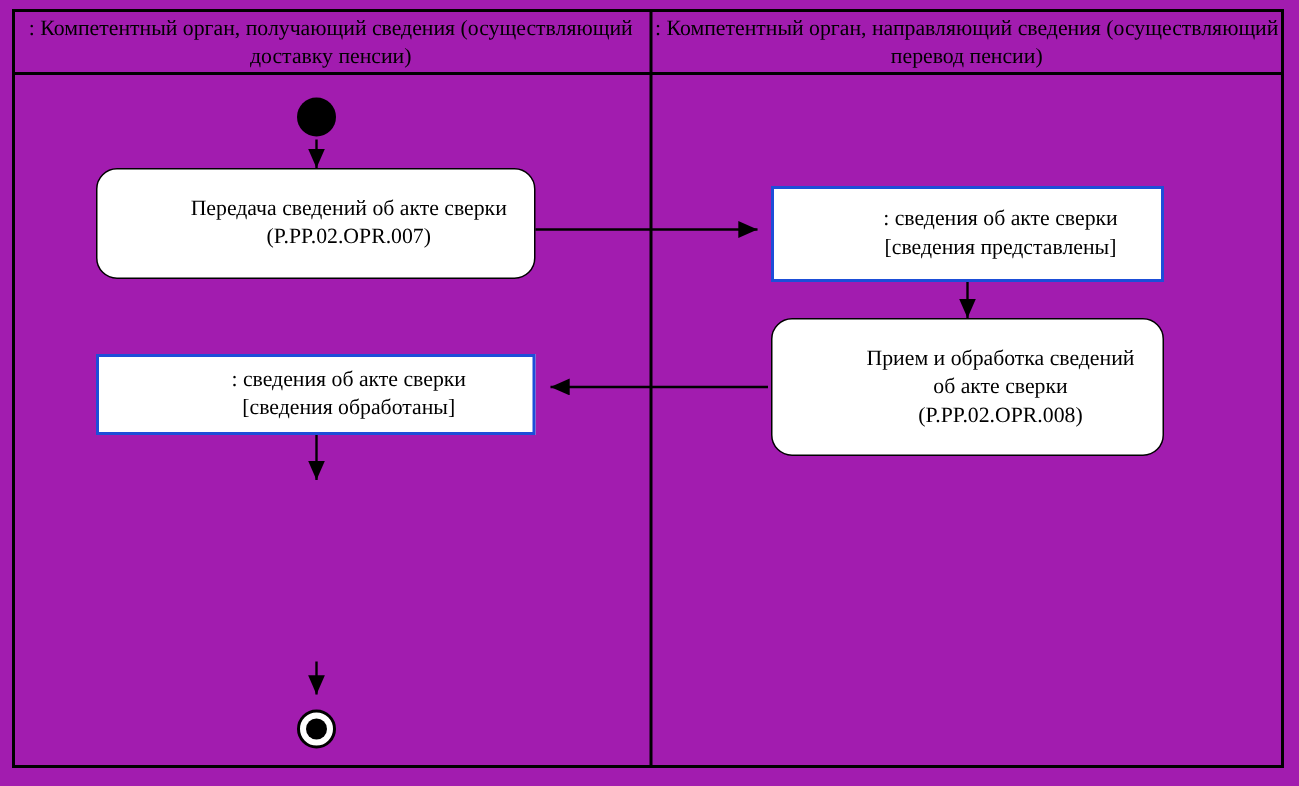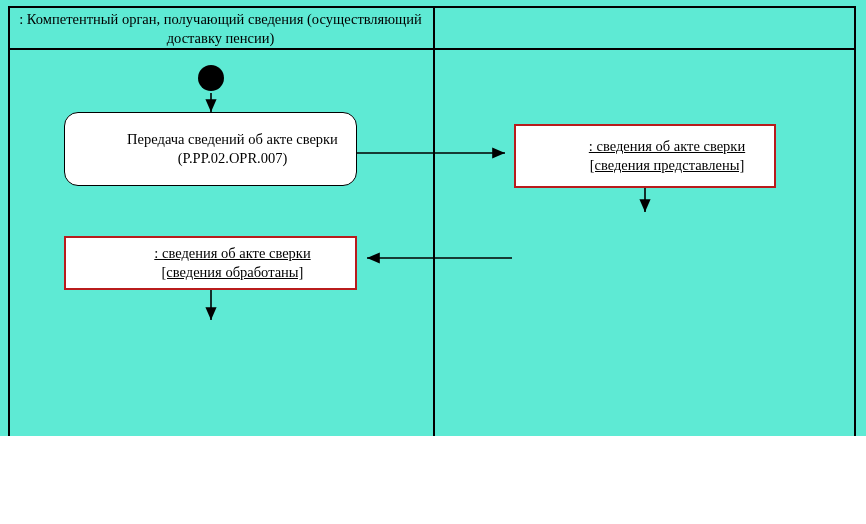--- a/index.html
+++ b/index.html
@@ -6,23 +6,23 @@
     margin: 0;
     padding: 0;
     background: #ffffff;
   }
   body {
     font-family: "Liberation Serif", serif;
   }
   #canvas {
     position: relative;
     width: 866px;
-    height: 436px;
+    height: 524px;
     overflow: hidden;
-    background: #5eead4;
+    background: #a21caf;
   }
   .frame {
     position: absolute;
     left: 8px;
     top: 6px;
     width: 848px;
     height: 506px;
     border: 2px solid #000000;
     box-sizing: border-box;
   }
@@ -68,23 +68,22 @@
     font-size: 14.5px;
     line-height: 19px;
     color: #000000;
     background: #ffffff;
   }
   .activity {
     border: 1.5px solid #000000;
     border-radius: 14px;
   }
   .signal {
-    border: 2px solid #b91c1c;
+    border: 2px solid #1d4ed8;
     border-radius: 0;
-    text-decoration: underline;
   }
   .node .txt {
     padding: 2px 8px;
     white-space: pre-line;
     margin-left: 44px;
   }
   .start-node {
     position: absolute;
     width: 26px;
     height: 26px;
@@ -124,20 +123,22 @@
 
 <div id="canvas">
 
   <div class="frame"></div>
   <div class="divider-h"></div>
   <div class="divider-v"></div>
 
   <div class="swim-header left">: Компетентный орган, получающий сведения
 (осуществляющий доставку пенсии)</div>
 
+  <div class="swim-header right">: Компетентный орган, направляющий сведения
+(осуществляющий перевод пенсии)</div>
 
   <svg class="edges">
     <defs>
       <marker id="arrow" markerWidth="10" markerHeight="10" refX="8" refY="3.5" orient="auto" markerUnits="strokeWidth">
         <path d="M0,0 L8,3.5 L0,7 z" fill="#000000"></path>
       </marker>
     </defs>
 
     <line x1="211" y1="93" x2="211" y2="112" stroke="#000000" stroke-width="1.6" marker-end="url(#arrow)"></line>
 
@@ -157,20 +158,25 @@
   <div class="node activity" style="left:64px; top:112px; width:293px; height:74px;">
     <span class="txt">Передача сведений об акте сверки
 (P.PP.02.OPR.007)</span>
   </div>
 
   <div class="node signal" style="left:514px; top:124px; width:262px; height:64px;">
     <span class="txt">: сведения об акте сверки
 [сведения представлены]</span>
   </div>
 
+  <div class="node activity" style="left:514px; top:212px; width:262px; height:92px;">
+    <span class="txt">Прием и обработка сведений
+об акте сверки
+(P.PP.02.OPR.008)</span>
+  </div>
 
   <div class="node signal" style="left:64px; top:236px; width:293px; height:54px;">
     <span class="txt">: сведения об акте сверки
 [сведения обработаны]</span>
   </div>
 
 
   <div class="end-node" style="left:198px; top:473px;"></div>
 
 </div>

